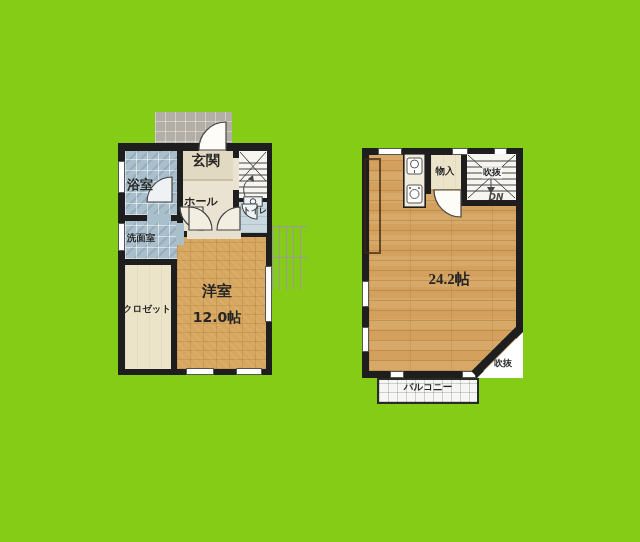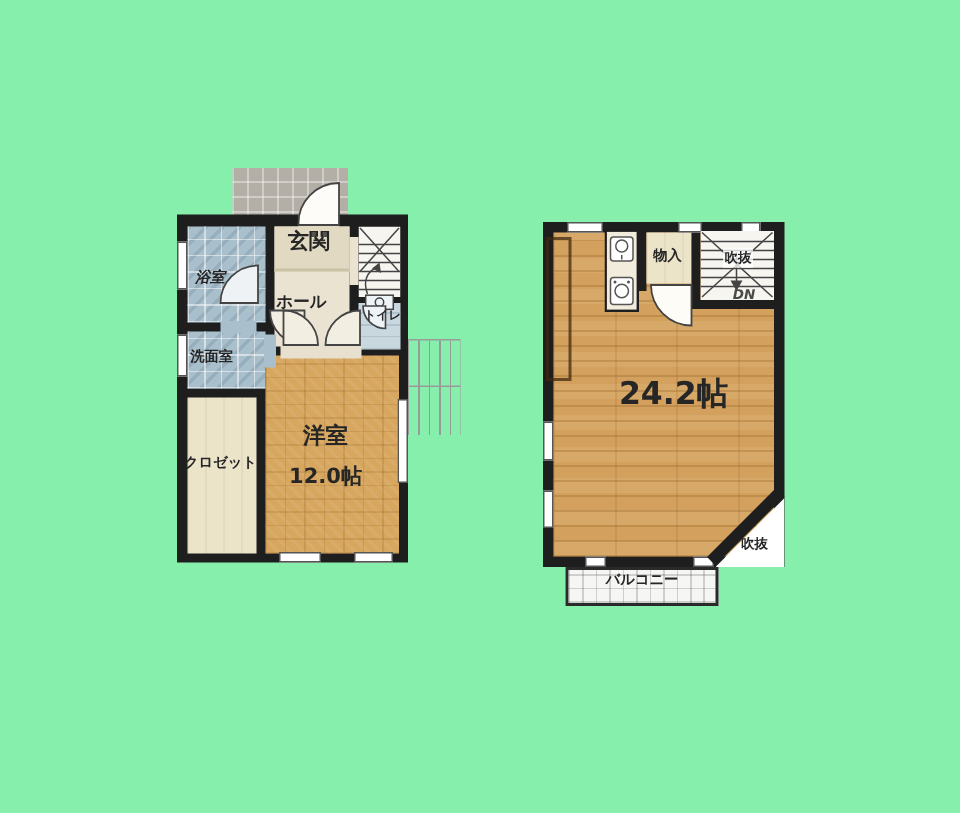--- a/index.html
+++ b/index.html
@@ -1,16 +1,16 @@
 <!DOCTYPE html>
 <html><head>
 <meta charset="utf-8">
 <style>
   html,body{margin:0;padding:0;background:#fff;}
-  #canvas{position:relative;width:640px;height:542px;background:#86efac;outline:1px solid #dcdcdc;
+  #canvas{position:relative;width:640px;height:542px;background:#84cc16;outline:1px solid #dcdcdc;
           font-family:"DejaVu Sans","Liberation Sans",sans-serif;overflow:hidden;}
   .abs{position:absolute;box-sizing:border-box;}
   .wall{background:#1e1e1e;}
   .beige{background:#ebe3d2;}
   .step{background:#e2d9c2;border-bottom:2px solid #cbc1a6;}
   .cream{background:#ece4c9;background-image:repeating-linear-gradient(90deg,rgba(0,0,0,.04) 0 1px,transparent 1px 12px);}
   .tile{background:#a9bfcc;background-image:
         repeating-linear-gradient(90deg,rgba(255,255,255,.5) 0 1px,transparent 1px 11px),
         repeating-linear-gradient(0deg,rgba(255,255,255,.5) 0 1px,transparent 1px 11px),
         repeating-linear-gradient(135deg,rgba(118,143,158,.35) 0 2px,transparent 2px 8px);}
@@ -102,21 +102,21 @@
   <div class="abs win" style="left:118px;top:161px;width:7px;height:32px;"></div>
   <div class="abs win" style="left:118px;top:223px;width:7px;height:28px;"></div>
   <div class="abs win" style="left:186px;top:368px;width:28px;height:7px;"></div>
   <div class="abs win" style="left:236px;top:368px;width:26px;height:7px;"></div>
   <div class="abs win" style="left:265px;top:266px;width:7px;height:56px;"></div>
 
   <div class="abs deck" style="left:272px;top:226px;width:35px;height:64px;"></div>
   <div class="abs" style="left:272px;top:257px;width:35px;height:1px;background:#9a9a9a;"></div>
 
   <div class="lbl" style="left:206px;top:161px;font-size:14px;">玄関</div>
-  <div class="lbl" style="left:140px;top:185px;font-size:10px;font-style:italic;">浴室</div>
+  <div class="lbl" style="left:140px;top:185px;font-size:13px;">浴室</div>
   <div class="lbl" style="left:201px;top:201px;font-size:11px;font-family:Liberation Serif, serif;">ホール</div>
   <div class="lbl" style="left:255px;top:210px;font-size:8px;text-align:center;">トイレ</div>
   <div class="lbl" style="left:141px;top:238px;font-size:9.5px;">洗面室</div>
   <div class="lbl" style="left:147px;top:309px;font-size:9.5px;">クロゼット</div>
   <div class="lbl" style="left:217px;top:291px;font-size:15px;">洋室</div>
   <div class="lbl" style="left:217px;top:318px;font-size:14px;">12.0帖</div>
 
   <div class="abs wall" style="left:362px;top:148px;width:161px;height:230px;"></div>
   <div class="abs wood2" style="left:369px;top:155px;width:147px;height:216px;"></div>
 
@@ -166,17 +166,17 @@
   <div class="abs win" style="left:452px;top:148px;width:16px;height:7px;"></div>
   <div class="abs win" style="left:494px;top:148px;width:13px;height:7px;"></div>
   <div class="abs win" style="left:362px;top:281px;width:7px;height:26px;"></div>
   <div class="abs win" style="left:362px;top:327px;width:7px;height:25px;"></div>
   <div class="abs win" style="left:390px;top:371px;width:14px;height:7px;"></div>
   <div class="abs win" style="left:462px;top:371px;width:14px;height:7px;"></div>
 
   <div class="lbl" style="left:445px;top:171px;font-size:9.5px;">物入</div>
   <div class="lbl" style="left:492px;top:172px;font-size:9px;background:rgba(255,255,255,.75);padding:0 1px;">吹抜</div>
   <div class="lbl" style="left:496px;top:197px;font-size:9px;color:#4a4a4a;font-style:italic;">DN</div>
-  <div class="lbl" style="left:449px;top:262px;font-size:21px;">24.2帖</div>
+  <div class="lbl" style="left:449px;top:279px;font-size:15px;font-family:Liberation Serif, serif;">24.2帖</div>
   <div class="lbl" style="left:503px;top:363px;font-size:9px;z-index:12;">吹抜</div>
   <div class="lbl" style="left:428px;top:387px;font-size:9.5px;text-align:right;">バルコニー</div>
 
 </div>
 
 </body></html>

